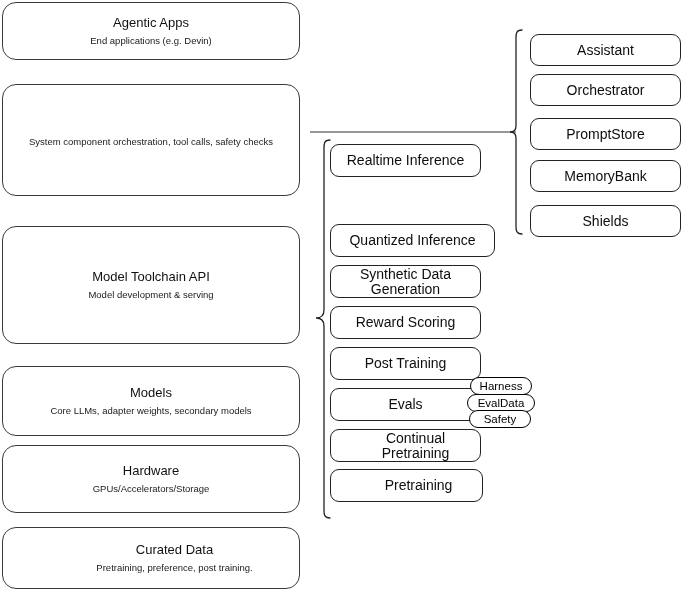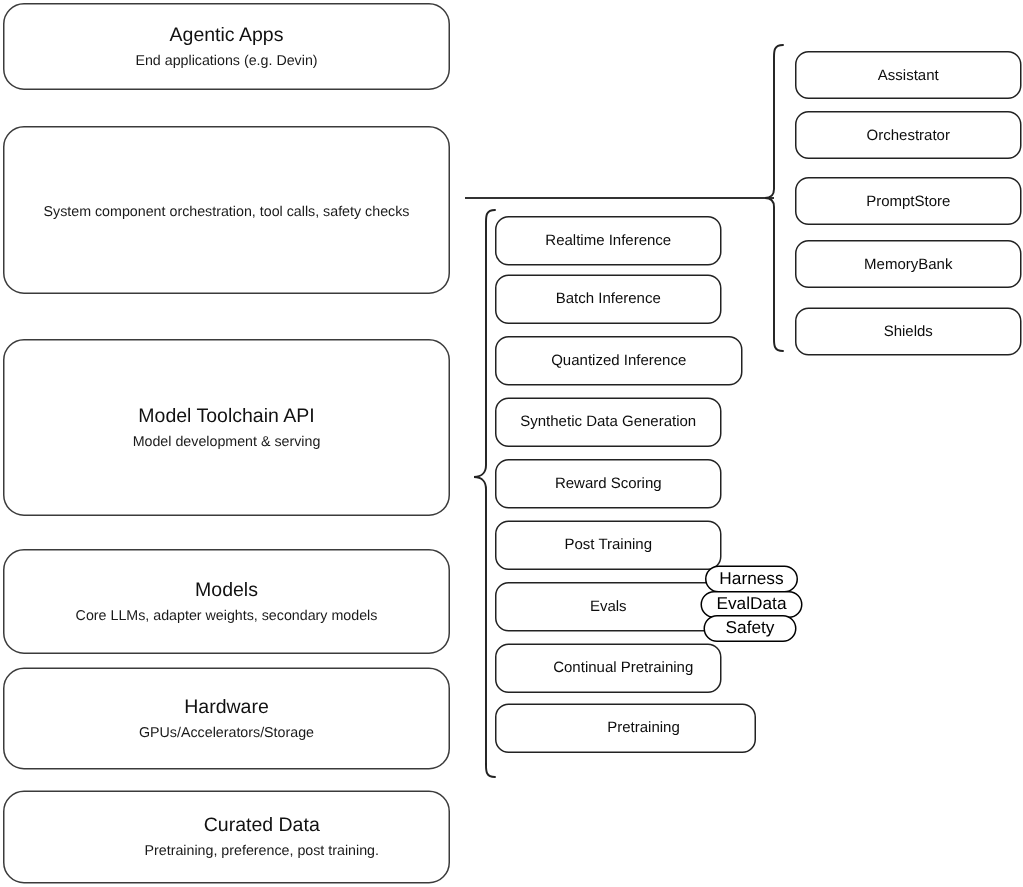--- a/index.html
+++ b/index.html
@@ -42,21 +42,21 @@
   .layer .subtitle {
     font-size: 9.5px;
     line-height: 13px;
     color: #1a1a1a;
     margin-top: 3px;
   }
   
   .chip {
     border-radius: 9px;
     border: 1.3px solid #222222;
-    font-size: 10px;
+    font-size: 14px;
     line-height: 15px;
     color: #0d0d0d;
   }
   
   .pill {
     border-radius: 999px;
     border: 1.8px solid #000000;
     font-size: 11.5px;
     line-height: 13px;
     color: #000000;
@@ -126,42 +126,39 @@
                C 18 176, 16 180, 10 180
                C 16 180, 18 184, 18 188
                L 18 372
                C 18 376, 18 380, 24 380" stroke="#222222" stroke-width="1.3" fill="none" stroke-linecap="round"></path>
     </svg>
   </div>
 
   <div class="node chip" style="left: 330px; top: 144px; width: 151px; height: 33px;">
     <span>Realtime Inference</span>
   </div>
-  <div class="node chip" style="left: 330px; top: 183px; width: 151px; height: 33px;">
-    <span>Batch Inference</span>
-  </div>
   <div class="node chip" style="left: 330px; top: 224px; width: 165px; height: 33px;">
     <span>Quantized Inference</span>
   </div>
   <div class="node chip" style="left: 330px; top: 265px; width: 151px; height: 33px;">
     <span>Synthetic Data Generation</span>
   </div>
   <div class="node chip" style="left: 330px; top: 306px; width: 151px; height: 33px;">
     <span>Reward Scoring</span>
   </div>
   <div class="node chip" style="left: 330px; top: 347px; width: 151px; height: 33px;">
     <span>Post Training</span>
   </div>
   <div class="node chip" style="left: 330px; top: 388px; width: 151px; height: 33px;">
     <span>Evals</span>
   </div>
   <div class="node chip" style="left: 330px; top: 429px; width: 151px; height: 33px; padding-left: 20px;">
     <span>Continual Pretraining</span>
   </div>
-  <div class="node chip" style="left: 330px; top: 469px; width: 174px; height: 33px; padding-left: 24px;">
+  <div class="node chip" style="left: 330px; top: 469px; width: 153px; height: 33px; padding-left: 24px;">
     <span>Pretraining</span>
   </div>
 
   <div class="node pill" style="left: 470px; top: 377px; width: 62px; height: 18px;">
     <span>Harness</span>
   </div>
   <div class="node pill" style="left: 467px; top: 394px; width: 68px; height: 18px;">
     <span>EvalData</span>
   </div>
   <div class="node pill" style="left: 469px; top: 410px; width: 62px; height: 18px;">

